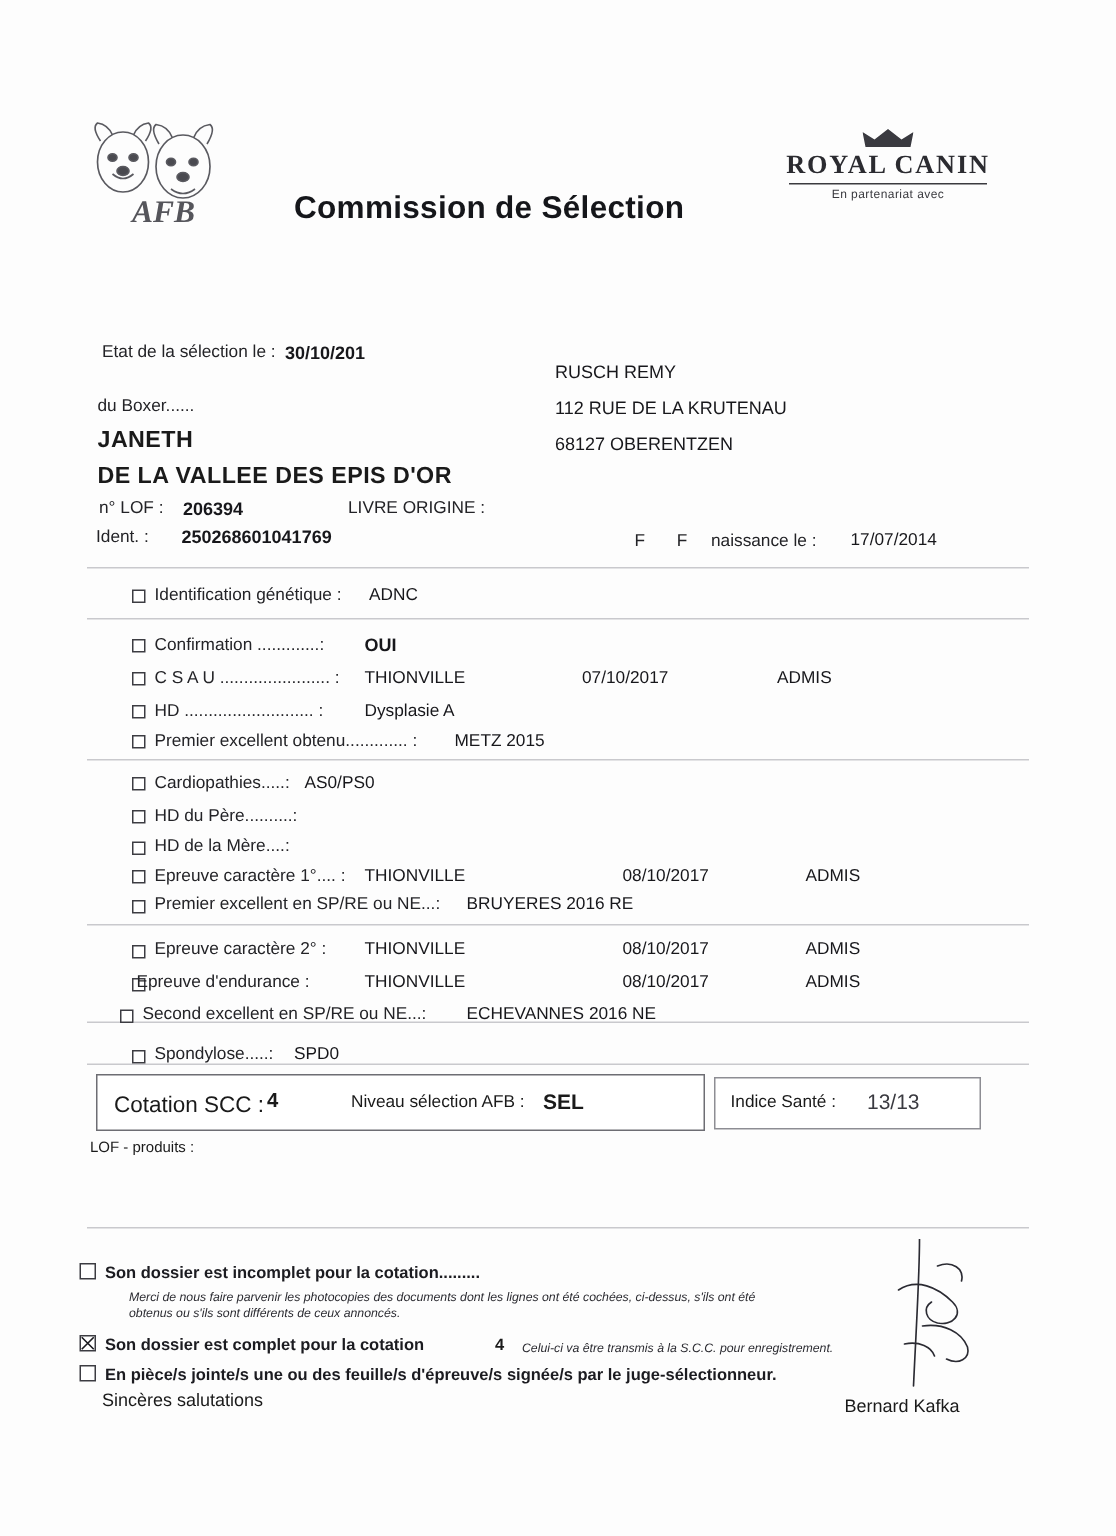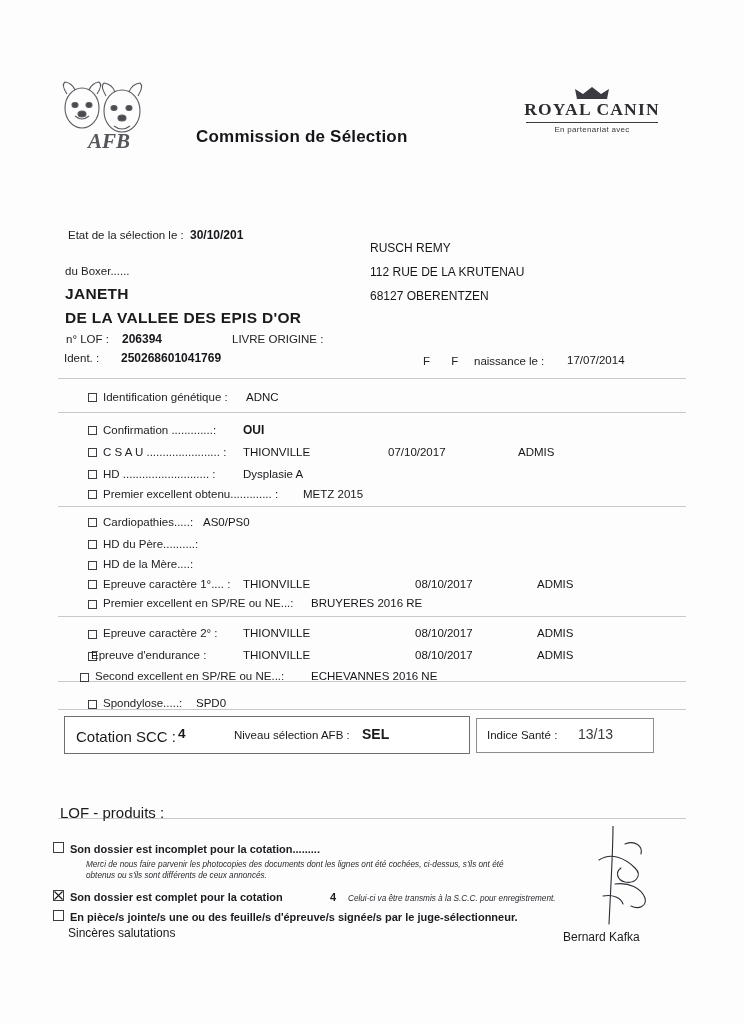--- a/index.html
+++ b/index.html
@@ -25,21 +25,21 @@
   
   .logo-afb {
     position: absolute;
     left: 48px; top: 78px;
     width: 110px; height: 82px;
   }
   .logo-afb svg { display:block; }
   .commission-title {
     position: absolute;
     left: 196px; top: 127px;
-    font-size: 17px;
+    font-size: 21px;
     font-weight: bold;
     letter-spacing: .2px;
     color: #15161a;
   }
   .royal-canin {
     position: absolute;
     right: 82px; top: 86px;
     width: 140px;
     text-align: center;
   }
@@ -130,21 +130,21 @@
     width: 176px; height: 33px;
     border: 1px solid #8d8d93;
     background: #fff;
   }
   .cot-lbl  { position:absolute; left:76px; top:728px; font-size:15px;}
   .cot-val  { position:absolute; left:178px; top:726px; font-size:13.5px; font-weight:bold;}
   .niv-lbl  { position:absolute; left:234px; top:729px; font-size:11.5px;}
   .niv-val  { position:absolute; left:362px; top:726px; font-size:14px; font-weight:bold;}
   .sante-lbl{ position:absolute; left:487px; top:729px; font-size:11.5px;}
   .sante-val{ position:absolute; left:578px; top:726px; font-size:14px; color:#3a3a40;}
-  .lof-prod { position:absolute; left:60px; top:760px; font-size:15px;margin-top:44px;}
+  .lof-prod { position:absolute; left:60px; top:760px; font-size:10px;}
 
   
   .f-cb {
     position:absolute;
     width:11px; height:11px;
     border:1px solid #3c3c42;
     background:#fff;
     box-sizing:border-box;
     font-size:9px; line-height:9px; text-align:center;
   }

